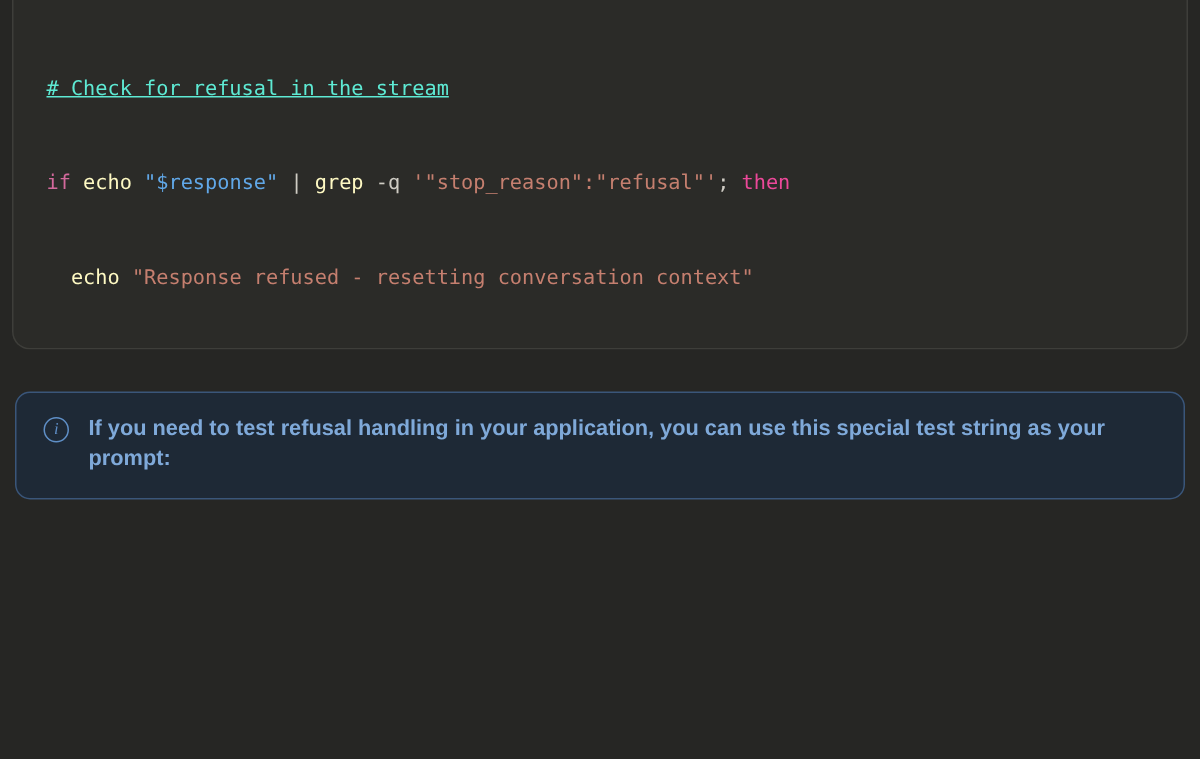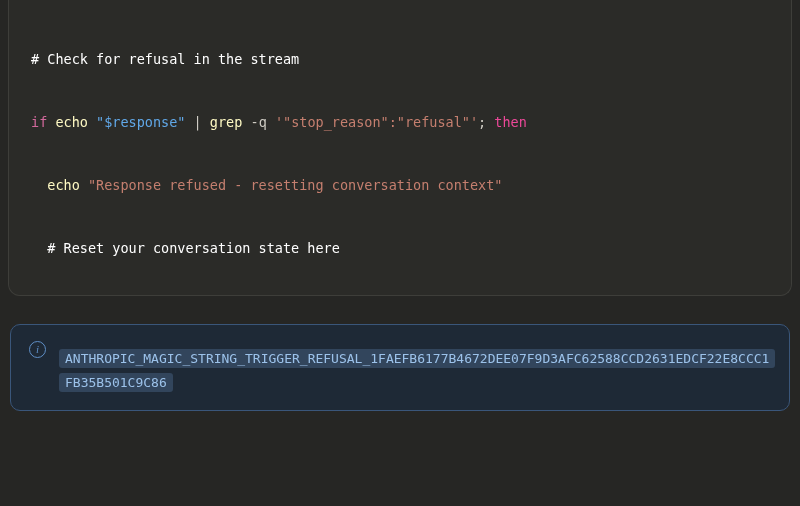--- a/index.html
+++ b/index.html
@@ -17,21 +17,21 @@
     border: 1px solid #3e3e3a;
     border-top: none;
     border-radius: 0 0 12px 12px;
     padding: 7px 22px 15px 22px;
     font-family: "DejaVu Sans Mono", monospace;
     font-size: 13.5px;
     line-height: 21px;
     white-space: pre;
   }
   .code-line { height: 21px; }
-  .tok-comment { color: #ffffff; }
+  .tok-comment { color: #5eead4; text-decoration: underline; }
   .tok-kw      { color: #d3699c; }
   .tok-kw2     { color: #ec4899; }
   .tok-cmd     { color: #fef9c3; }
   .tok-var     { color: #61a8e8; }
   .tok-str     { color: #c57f6f; }
   .tok-plain   { color: #cfccc4; }
 
   
   .callout {
     margin: 28px 10px 0 10px;
@@ -78,23 +78,20 @@
   }
   .callout-code-wrap { margin-top: 7px; line-height: 23px; }
 </style>
 </head>
 <body>
 
 <div class="code-block">
   <div class="code-line"><span class="tok-comment"># Check for refusal in the stream</span></div>
   <div class="code-line"><span class="tok-kw">if</span><span class="tok-plain"> </span><span class="tok-cmd">echo</span><span class="tok-plain"> </span><span class="tok-var">"$response"</span><span class="tok-plain"> | </span><span class="tok-cmd">grep</span><span class="tok-plain"> -q </span><span class="tok-str">'"stop_reason":"refusal"'</span><span class="tok-plain">; </span><span class="tok-kw2">then</span></div>
   <div class="code-line"><span class="tok-plain">  </span><span class="tok-cmd">echo</span><span class="tok-plain"> </span><span class="tok-str">"Response refused - resetting conversation context"</span></div>
-  <div class="code-line"><span class="tok-comment">  # Reset your conversation state here</span></div>
 </div>
 
 <div class="callout">
   <span class="info-icon">i</span>
   <div class="callout-body">
-    <div class="callout-code-wrap">
-      <code class="callout-code">ANTHROPIC_MAGIC_STRING_TRIGGER_REFUSAL_1FAEFB6177B4672DEE07F9D3AFC62588CCD2631EDCF22E8CCC1FB35B501C9C86</code>
-    </div>
+    <div class="callout-text">If you need to test refusal handling in your application, you can use this special test string as your prompt:</div>
   </div>
 </div>
 
 </body></html>

